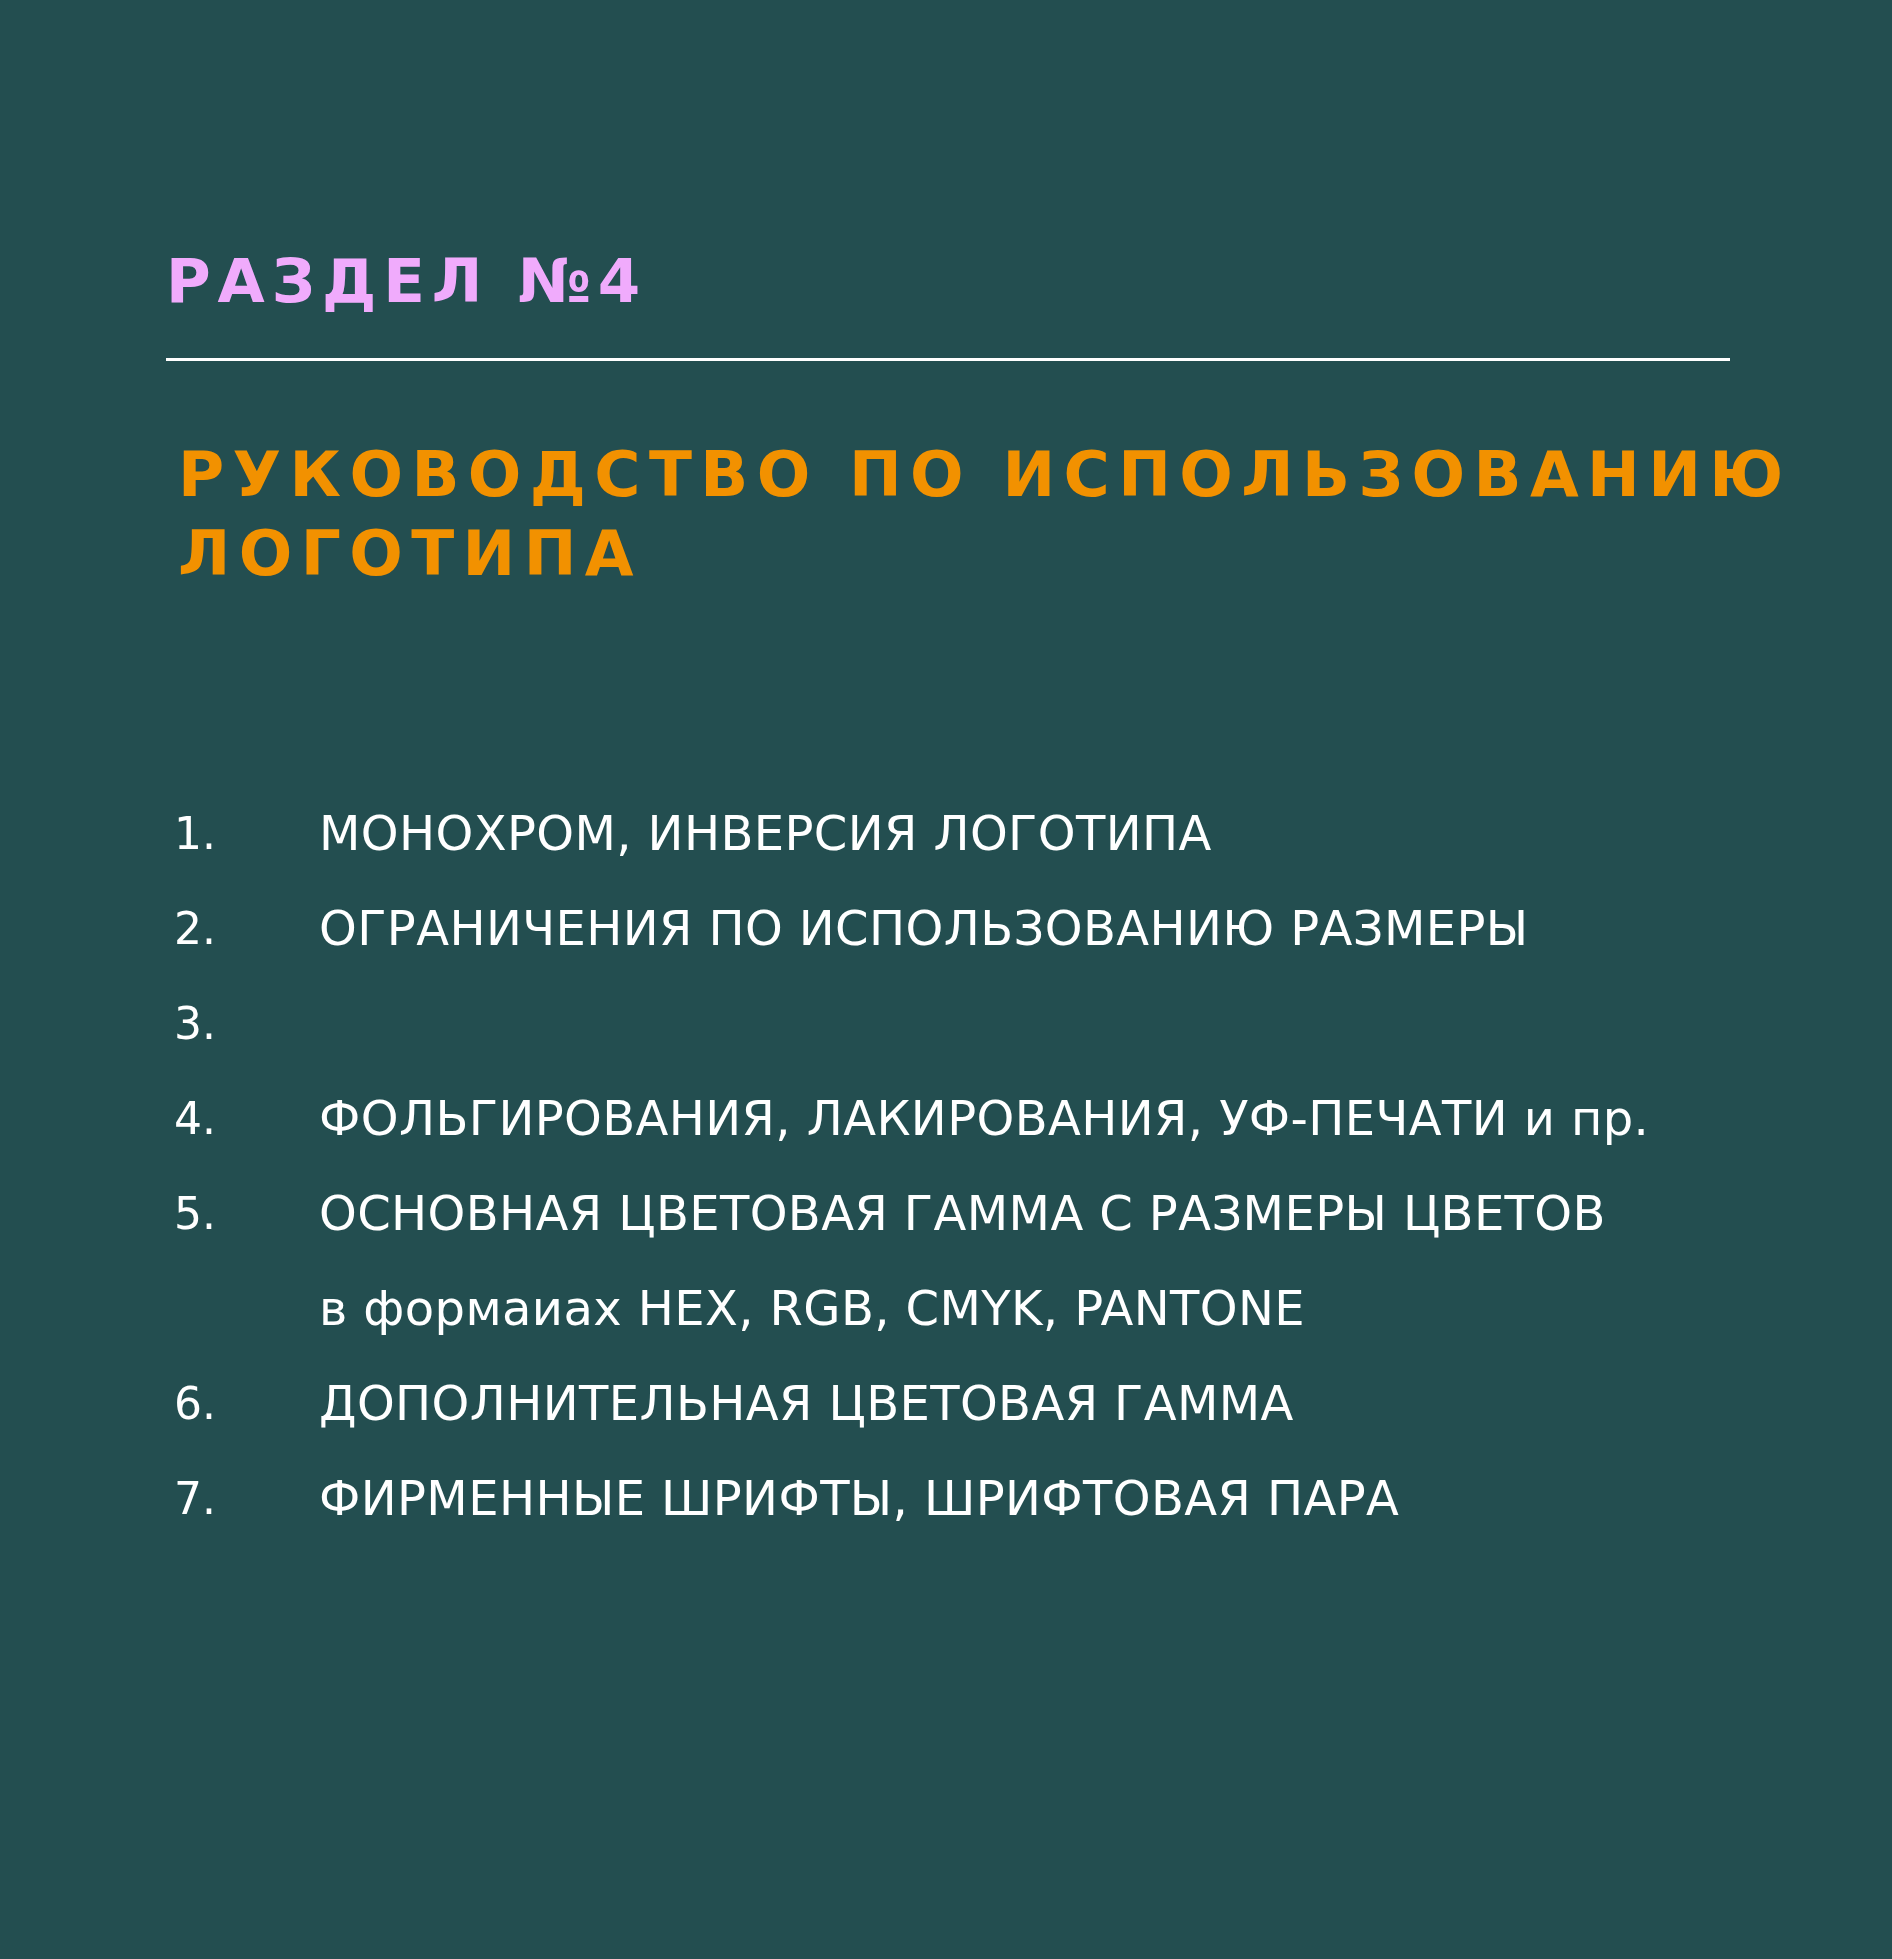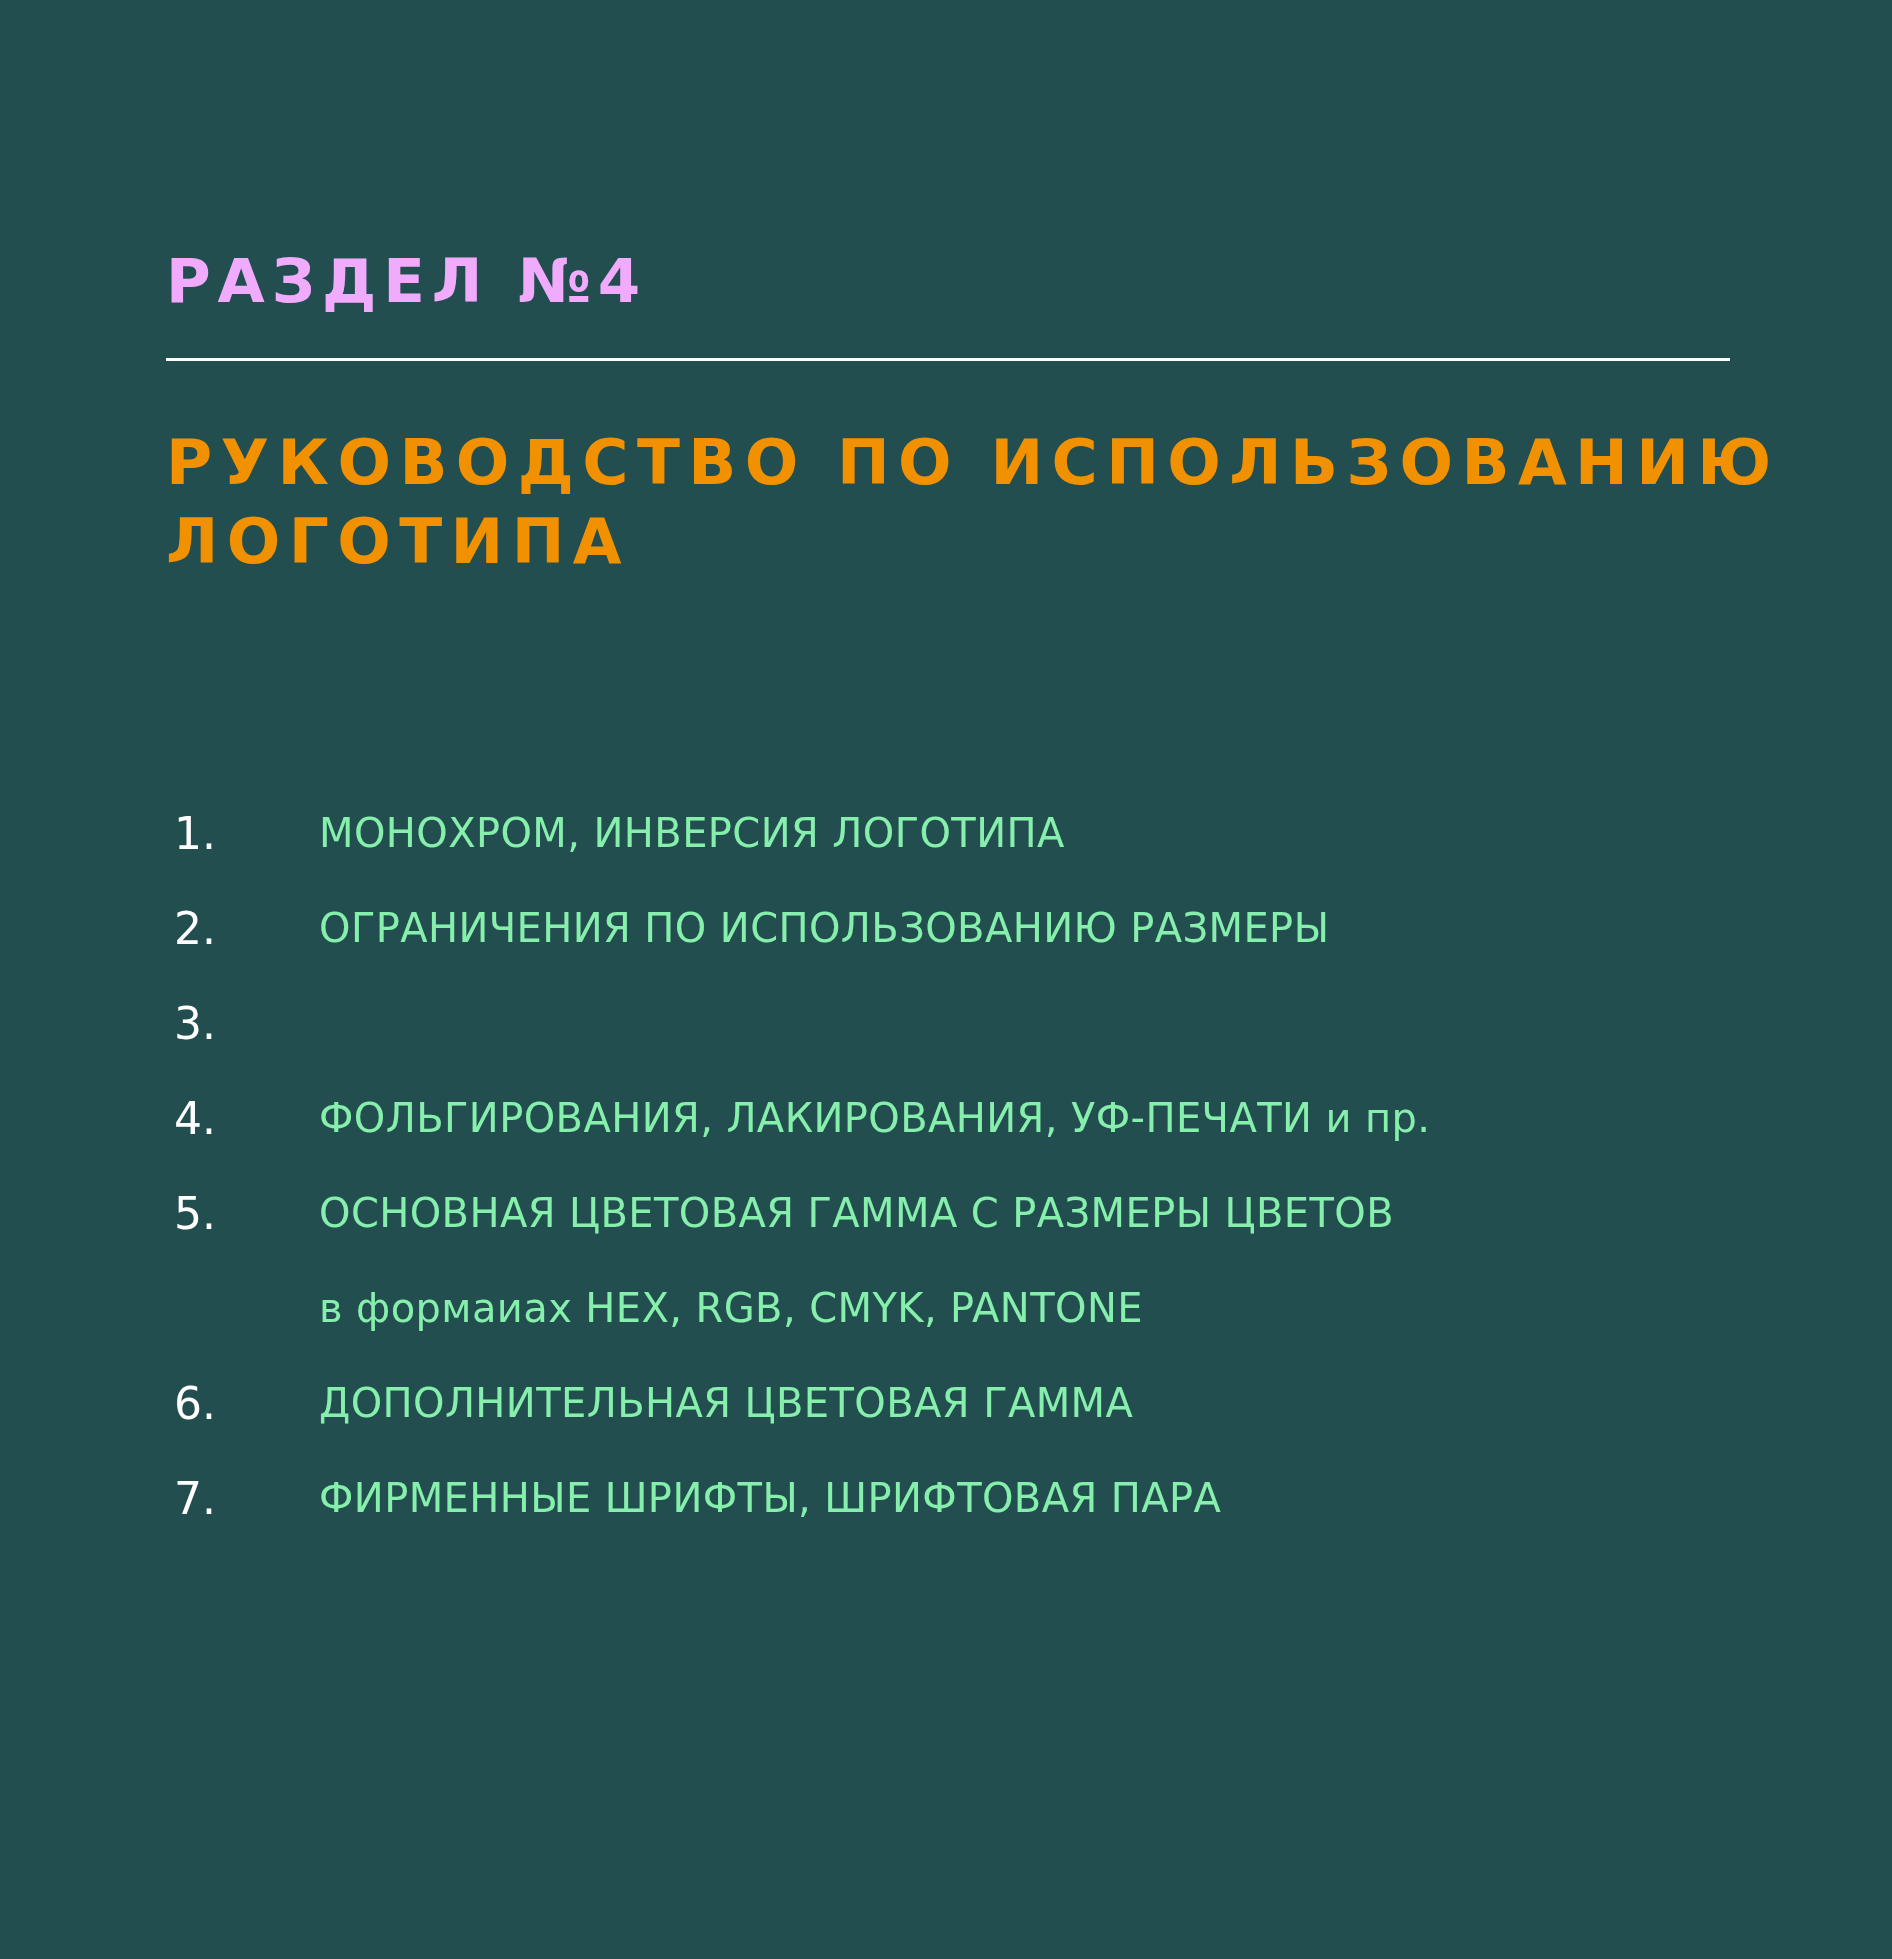--- a/index.html
+++ b/index.html
@@ -37,21 +37,21 @@
     .title {
       position: absolute;
       left: 166px;
       top: 423px;
       width: 1617px;
       font-size: 63px;
       font-weight: 700;
       letter-spacing: 8.4px;
       line-height: 79px;
       color: #f29100;
-      margin: 0;
+      margin: 12px;
     }
     .title span {
       display: block;
       white-space: nowrap;
     }
     .toc {
       position: absolute;
       left: 174px;
       top: 786px;
       width: 1602px;
@@ -64,23 +64,23 @@
       align-items: flex-start;
     }
     .toc-num {
       width: 145px;
       flex: 0 0 145px;
       font-size: 44px;
       line-height: 95px;
       color: #ffffff;
     }
     .toc-text {
-      font-size: 40px;
+      font-size: 48px;
       line-height: 95px;
-      color: #86efac;
+      color: #ffffff;
       white-space: nowrap;
       letter-spacing: 0.4px;
     }
     .toc-text span {
       display: block;
     }
   </style>
 </head>
 <body>
 

